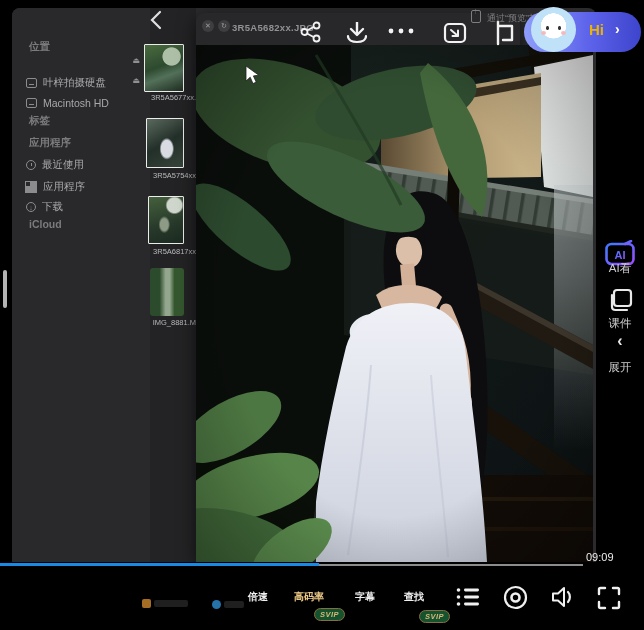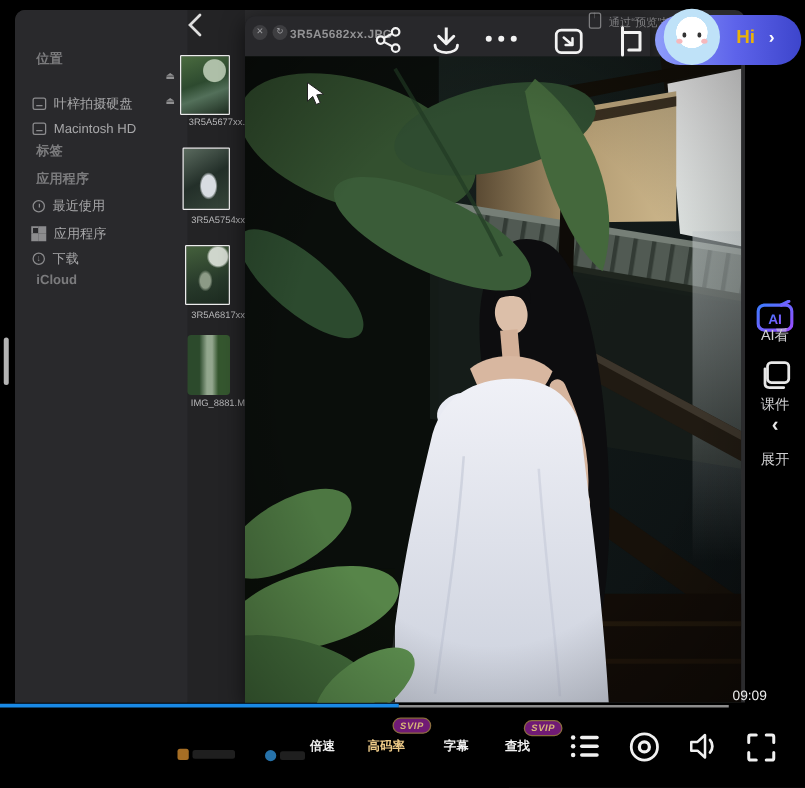--- a/index.html
+++ b/index.html
@@ -62,21 +62,21 @@
 
   
   .panel-label{position:absolute;font-size:11.5px;color:#cfcfd1;width:44px;text-align:center;left:598px;}
   #expand-chevron{left:598px;width:44px;text-align:center;top:332px;font-size:16px;font-weight:bold;color:#e8e8e8;}
 
   
   #progress-played{left:0;top:563px;height:3px;background:var(--progress-blue,#1989e6);}
   #progress-rail{top:564px;height:1.5px;background:rgba(255,255,255,.55);}
   #time-label{left:586px;top:551px;font-size:11px;color:#ececec;}
   .ctl-label{position:absolute;top:590px;font-size:10px;color:#f0f0f0;background:none;border:none;padding:0;white-space:nowrap;font-weight:bold;}
-  .svip{position:absolute;height:13px;padding:0 5px;border:1px solid #8a6d3e;border-radius:7px;background:#701a75;color:var(--svip-gold,#d8b878);font-size:7.5px;font-weight:bold;font-style:italic;line-height:11px;letter-spacing:.5px;}
+  .svip{position:absolute;height:13px;padding:0 5px;border:1px solid #8a6d3e;border-radius:7px;background:#14532d;color:var(--svip-gold,#d8b878);font-size:7.5px;font-weight:bold;font-style:italic;line-height:11px;letter-spacing:.5px;margin-top:34px;}
   .wm-bar{position:absolute;height:7px;border-radius:2px;background:rgba(255,255,255,.12);}
   #wm-ico1{left:142px;top:599px;width:9px;height:9px;border-radius:2px;background:#cf8a2d;opacity:.8;}
   #wm-ico2{left:212px;top:600px;width:9px;height:9px;border-radius:50%;background:#2f8fd4;opacity:.8;}
   #left-strip{left:3px;top:270px;width:4px;height:38px;border-radius:2px;background:#d4d4d4;opacity:.85;}
   svg{display:block;}
 </style>
 </head>
 <body>
 
 <div id="stage">

